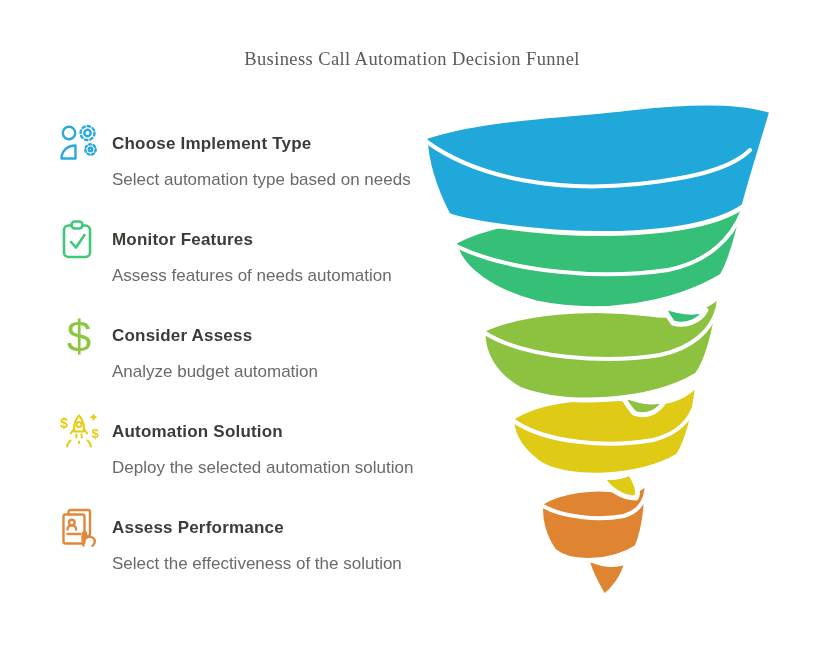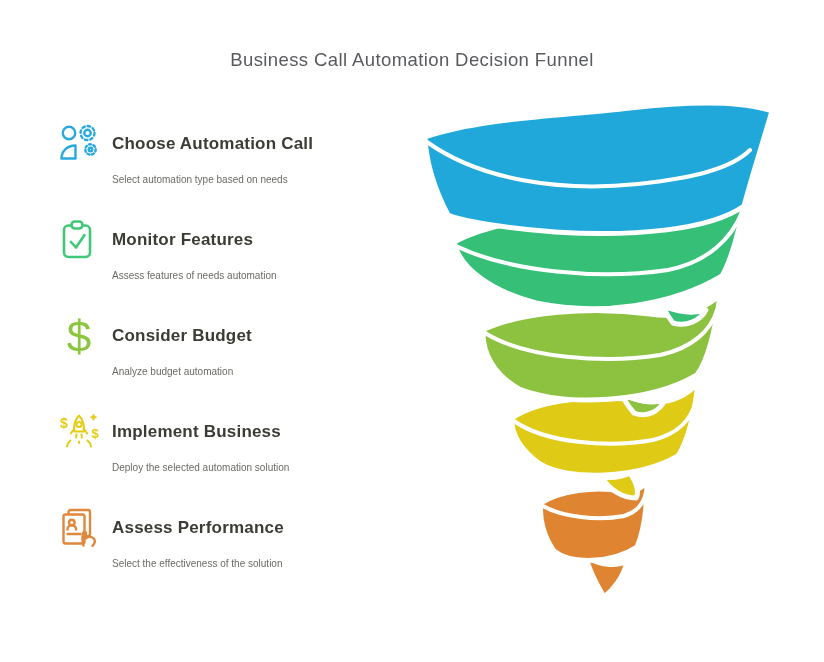--- a/index.html
+++ b/index.html
@@ -2,28 +2,28 @@
 <html><head>
 <meta charset="utf-8">
 <style>
   html,body{margin:0;padding:0;background:#fff;}
   #canvas{
     position:relative;width:824px;height:662px;background:#fff;overflow:hidden;
     font-family:"Liberation Sans", sans-serif;
   }
   .title{
     position:absolute;left:0;top:49px;width:824px;text-align:center;
-    font-size:18.5px;font-weight:400;color:#595a5e;letter-spacing:.4px;
+    font-size:18.5px;font-weight:400;color:#595a5e;letter-spacing:.4px;font-family:Liberation Serif, serif;
   }
   .steps{position:absolute;left:57px;top:122px;width:360px;}
   .step-row{display:flex;align-items:flex-start;height:96px;}
   .step-icon{width:44px;height:44px;flex:0 0 44px;margin-right:11px;}
   .step-text{padding-top:11px;}
   .step-heading{font-size:17px;font-weight:700;color:#3c3c36;letter-spacing:.2px;line-height:22px;}
-  .step-desc{font-size:10px;font-weight:400;color:#6a6a66;line-height:15px;margin-top:17px;}
+  .step-desc{font-size:17px;font-weight:400;color:#6a6a66;line-height:15px;margin-top:17px;}
   .funnel-wrap{position:absolute;left:410px;top:100px;width:410px;height:500px;}
   svg{display:block;}
 </style>
 </head>
 <body>
 
 <div id="canvas">
 
   <div class="title">Business Call Automation Decision Funnel</div>
 
@@ -36,21 +36,21 @@
             <circle cx="12" cy="11" r="6.2"></circle>
             <path d="M18.5 23.5 L18.5 36.5 L4.5 36.5 C4.5 29.5 10 23.5 18.5 23.5 Z"></path>
             <circle cx="30.5" cy="11" r="7" stroke-dasharray="2.5 3"></circle>
             <circle cx="30.5" cy="11" r="3.2"></circle>
             <circle cx="33.5" cy="27.5" r="5.2" stroke-dasharray="2 2.5"></circle>
             <circle cx="33.5" cy="27.5" r="1.8"></circle>
           </g>
         </svg>
       </div>
       <div class="step-text">
-        <div class="step-heading">Choose Automation Call</div>
+        <div class="step-heading">Choose Implement Type</div>
         <div class="step-desc">Select automation type based on needs</div>
       </div>
     </div>
 
     <div class="step-row">
       <div class="step-icon">
         <svg width="44" height="44" viewBox="0 0 44 44">
           <g fill="none" stroke-width="2.6" stroke-linecap="round" stroke-linejoin="round" stroke="#3EC878">
             <rect x="7" y="7.5" width="26" height="31.5" rx="4.5"></rect>
             <rect x="14.5" y="3.5" width="11" height="7" rx="3.4" fill="#fff"></rect>
@@ -64,21 +64,21 @@
       </div>
     </div>
 
     <div class="step-row">
       <div class="step-icon">
         <svg width="44" height="44" viewBox="0 0 44 44">
           <text x="22" y="38" text-anchor="middle" font-size="44" font-weight="400" font-family="Liberation Sans, sans-serif" fill="#8CC63F">$</text>
         </svg>
       </div>
       <div class="step-text">
-        <div class="step-heading">Consider Budget</div>
+        <div class="step-heading">Consider Assess</div>
         <div class="step-desc">Analyze budget automation</div>
       </div>
     </div>
 
     <div class="step-row">
       <div class="step-icon">
         <svg width="44" height="44" viewBox="0 0 44 44">
           <g fill="none" stroke-width="2" stroke-linecap="round" stroke-linejoin="round" stroke="#E3CC12">
             <path d="M22 5.5 C25.8 9.5, 27.4 15.5, 26.8 21.5 L17.2 21.5 C16.6 15.5, 18.2 9.5, 22 5.5 Z"></path>
             <circle cx="22" cy="14.5" r="2.6"></circle>
@@ -88,21 +88,21 @@
             <path d="M13.5 30.5 C11.5 32.2, 10.3 34.2, 10 36.5"></path>
             <path d="M30.5 30.5 C32.5 32.2, 33.7 34.2, 34 36.5"></path>
             <path d="M22 31.5 L22 33"></path>
             <path d="M36.5 5 L36.5 9.5 M34.3 7.2 L38.7 7.2"></path>
           </g>
           <text x="7" y="18" text-anchor="middle" font-size="14" font-weight="700" font-family="Liberation Sans, sans-serif" fill="#E3CC12">$</text>
           <text x="38" y="28" text-anchor="middle" font-size="13" font-weight="700" font-family="Liberation Sans, sans-serif" fill="#E3CC12">$</text>
         </svg>
       </div>
       <div class="step-text">
-        <div class="step-heading">Implement Business</div>
+        <div class="step-heading">Automation Solution</div>
         <div class="step-desc">Deploy the selected automation solution</div>
       </div>
     </div>
 
     <div class="step-row">
       <div class="step-icon">
         <svg width="44" height="44" viewBox="0 0 44 44">
           <g fill="none" stroke-width="2.4" stroke-linecap="round" stroke-linejoin="round" stroke="#E0883C">
             <rect x="11.5" y="4" width="21.5" height="26" rx="2"></rect>
             <rect x="6.5" y="8.5" width="21" height="29" rx="2" fill="#fff"></rect>

